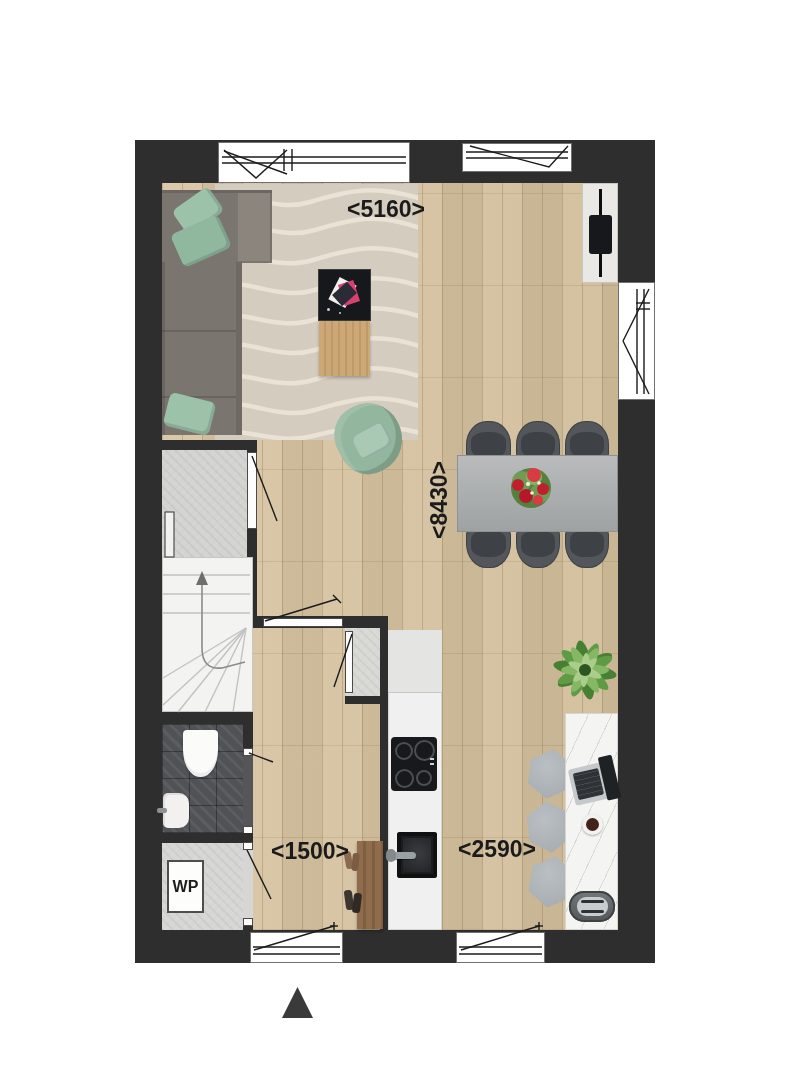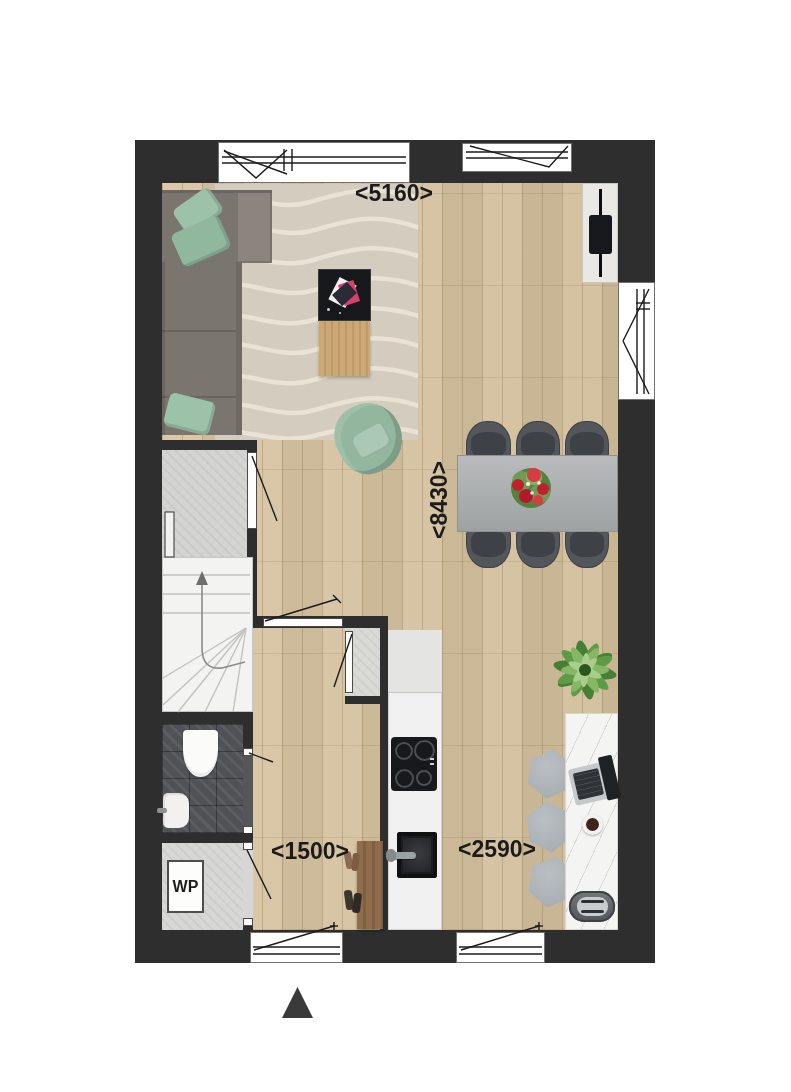--- a/index.html
+++ b/index.html
@@ -271,20 +271,20 @@
         <line x1="246" y1="628" x2="205" y2="712"></line>
         <line x1="246" y1="628" x2="233" y2="712"></line>
     </g>
     <g>
       <path d="M202,577 L202,648 Q202,670 222,668 L245,662" stroke="#8b8b8b" stroke-width="1.6" fill="none"></path>
       <polygon points="196,585 208,585 202,571" fill="#6e6e6e"></polygon>
       <rect x="165" y="512" width="9" height="45" fill="#f1f1ef" stroke="#4f4f4f" stroke-width="1.2"></rect>
     </g>
   </svg>
 
-  <div class="abs dim" style="left:347px;top:180px;margin-left:8px;">&lt;5160&gt;</div>
+  <div class="abs dim" style="left:347px;top:196px;">&lt;5160&gt;</div>
   <div class="abs dim" style="left:389px;top:486px;width:100px;height:28px;display:flex;align-items:center;justify-content:center;transform:rotate(-90deg);">&lt;8430&gt;</div>
   <div class="abs dim" style="left:271px;top:838px;">&lt;1500&gt;</div>
   <div class="abs dim" style="left:458px;top:836px;">&lt;2590&gt;</div>
 
   <div class="abs" style="left:282px;top:987px;width:31px;height:31px;background:#3a3a3a;clip-path:polygon(50% 0,100% 100%,0 100%);box-shadow:0 0 6px rgba(0,0,0,.3);"></div>
 
 </div>
 
 </body></html>

